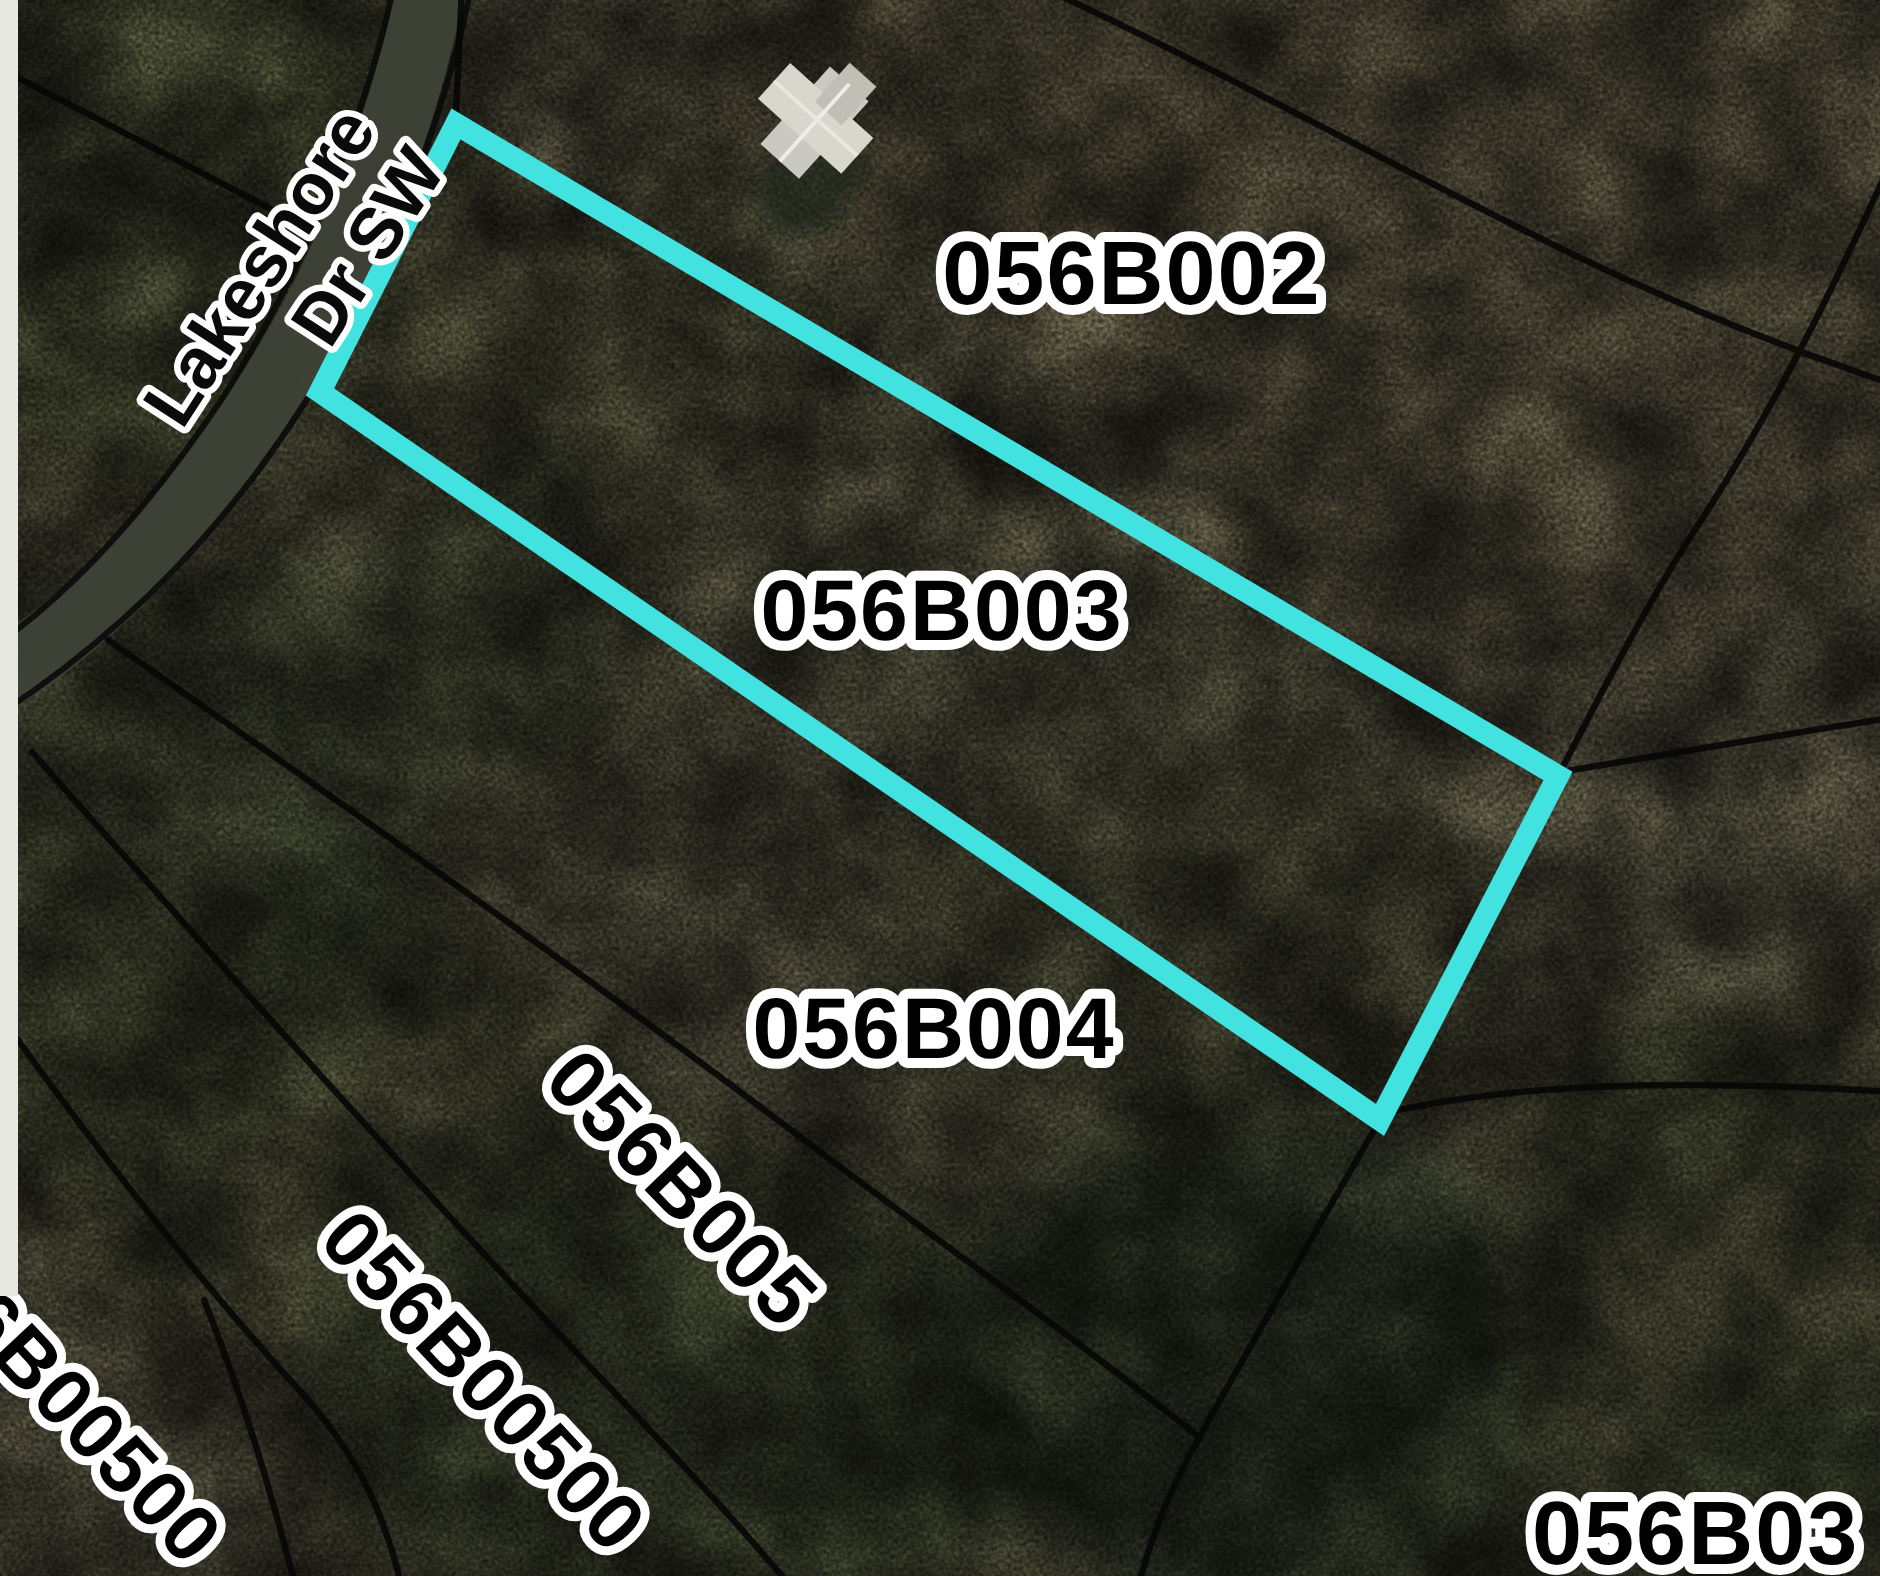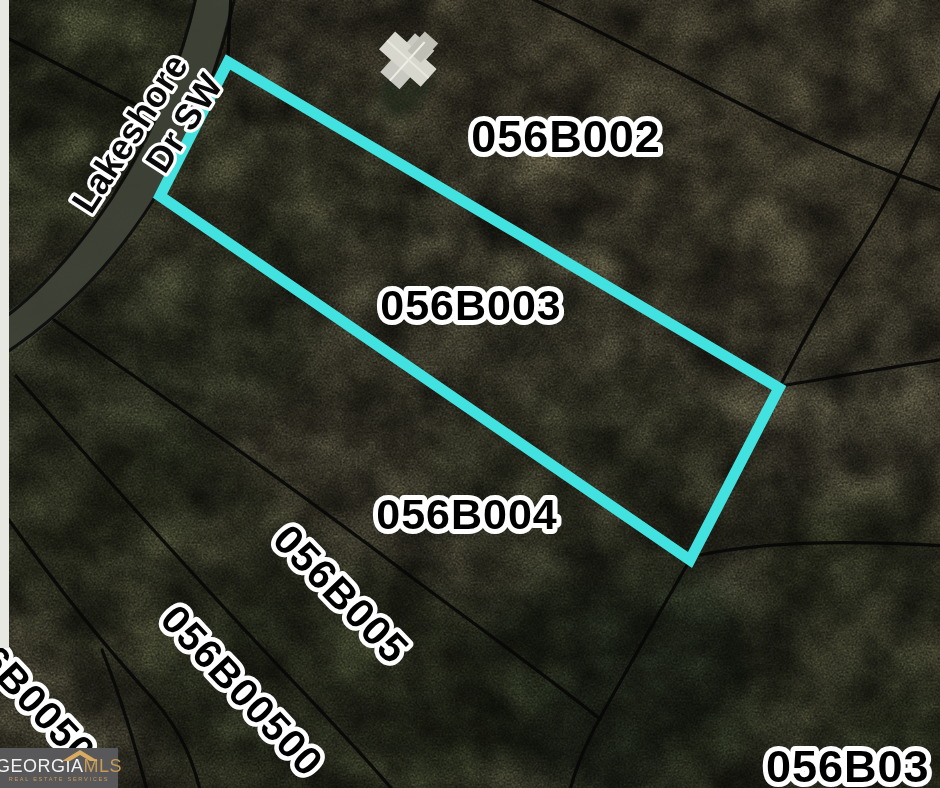--- a/index.html
+++ b/index.html
@@ -133,24 +133,14 @@
     <text class="plabel" transform="translate(953,452) rotate(48)" font-size="54" text-anchor="middle">0</text>
 
     <g transform="translate(140,140) rotate(-57)">
       <text class="street" x="0" y="0" text-anchor="middle">Lakeshore</text>
       <text class="street" x="38" y="40" text-anchor="middle">Dr SW</text>
     </g>
   </svg>
 
   <div class="edge-strip"></div>
 
-  <div class="logo">
-    <svg class="roof" width="40" height="13" viewBox="0 0 40 13">
-      <polygon points="1,12 19,1 37,12 29,12 19,6 9,12" fill="#d8ab60"></polygon>
-    </svg>
-    <div class="brandrow">
-      <span class="brand1">GEORGIA</span>
-      <span class="brand2">MLS</span>
-    </div>
-    <div class="tagline">REAL ESTATE SERVICES</div>
-  </div>
 
 </div>
 
 </body></html>

